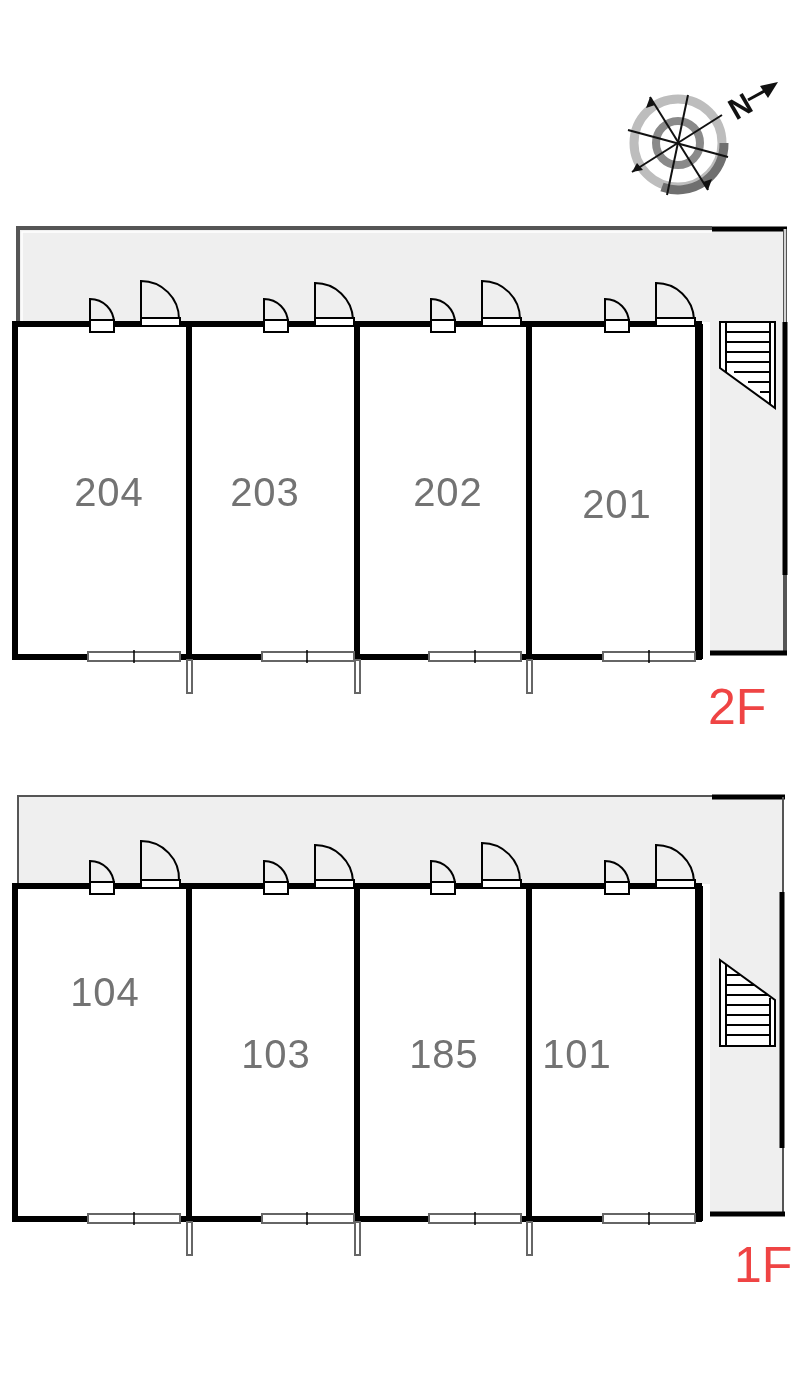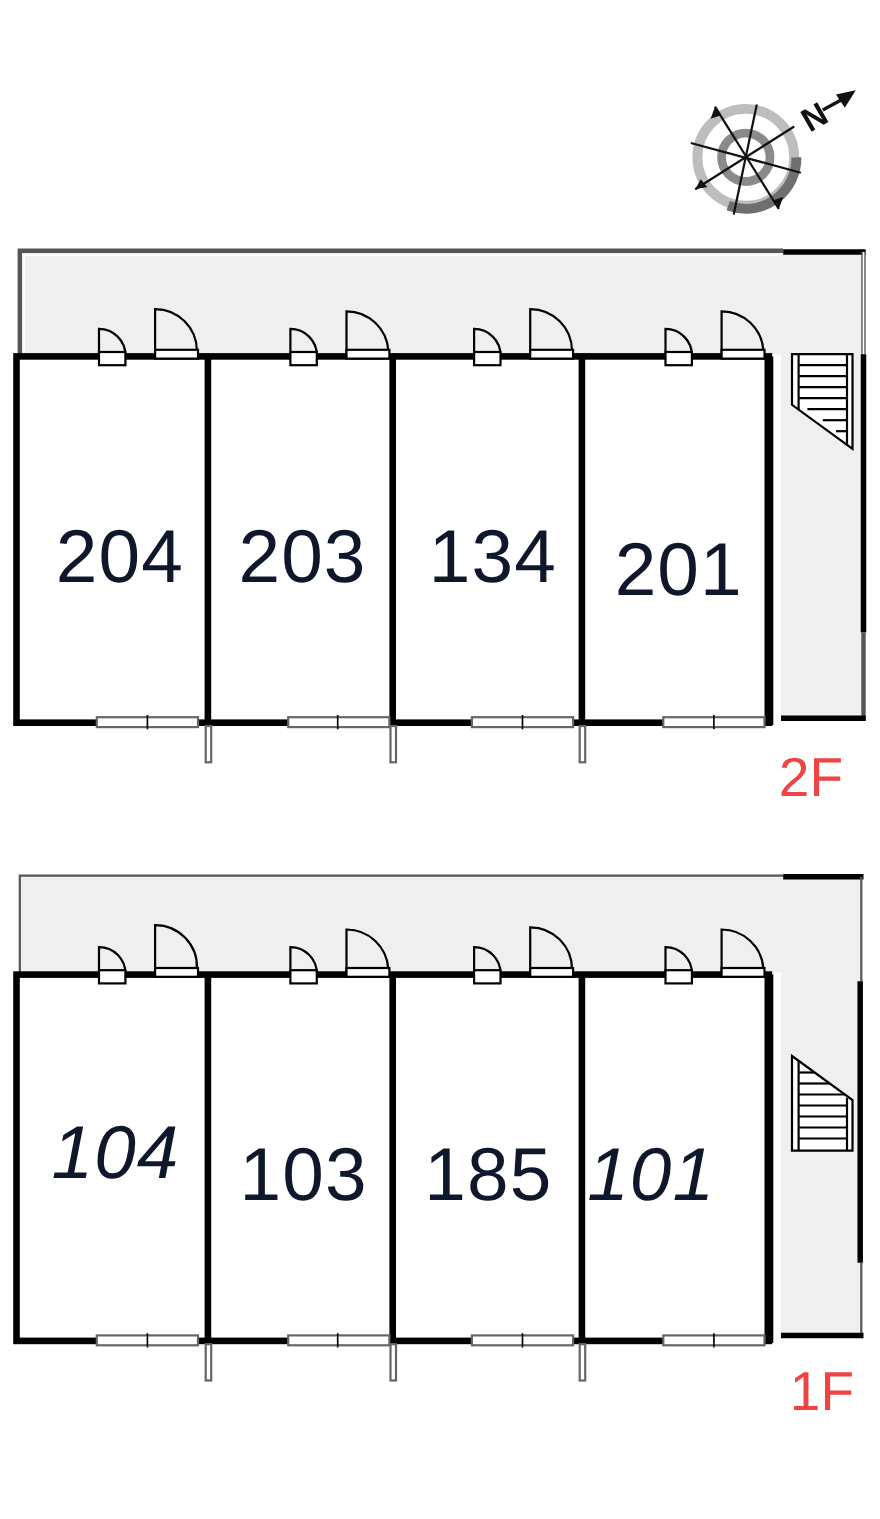--- a/index.html
+++ b/index.html
@@ -1,22 +1,22 @@
 <!DOCTYPE html>
 <html><head>
   <meta charset="utf-8">
   <style>
     html, body { margin: 0; padding: 0; background: #ffffff; }
     body { width: 800px; height: 1381px; position: relative; overflow: hidden; }
     svg { position: absolute; left: 0; top: 0; }
     .unit-label {
       position: absolute;
       font-family: "Liberation Sans", sans-serif;
-      font-size: 68px;
-      color: #0f172a;
+      font-size: 40px;
+      color: #737373;
       letter-spacing: 1px;
       transform: translateX(-50%);
       white-space: nowrap;
       line-height: 1;
     }
     .floor-label {
       position: absolute;
       font-family: "Liberation Sans", sans-serif;
       font-size: 50px;
       color: #ef4444;
@@ -181,22 +181,22 @@
       <line x1="726" y1="995" x2="768" y2="995"></line>
       <line x1="726" y1="1005" x2="770" y2="1005"></line>
       <line x1="726" y1="1015" x2="770" y2="1015"></line>
       <line x1="726" y1="1025" x2="770" y2="1025"></line>
       <line x1="726" y1="1035" x2="770" y2="1035"></line>
     </g>
   </g>
 </svg>
 
 <div class="unit-label" style="left:109px; top:472px;">204</div>
-<div class="unit-label" style="left:275px; top:472px;text-align:right;">203</div>
-<div class="unit-label" style="left:448px; top:472px;">134</div>
+<div class="unit-label" style="left:265px; top:472px;text-align:right;">203</div>
+<div class="unit-label" style="left:448px; top:472px;">202</div>
 <div class="unit-label" style="left:617px; top:472px;margin-top:12px;">201</div>
 <div class="floor-label" style="left:708px; top:682px;">2F</div>
 
-<div class="unit-label" style="left:105px; top:1014px;font-style:italic;">104</div>
+<div class="unit-label" style="left:105px; top:972px;">104</div>
 <div class="unit-label" style="left:276px; top:1034px;">103</div>
 <div class="unit-label" style="left:444px; top:1034px;">185</div>
-<div class="unit-label" style="left:592px; top:1034px;font-style:italic;">101</div>
-<div class="floor-label" style="left:718px; top:1240px;">1F</div>
+<div class="unit-label" style="left:577px; top:1034px;">101</div>
+<div class="floor-label" style="left:734px; top:1240px;">1F</div>
 
 </body></html>

